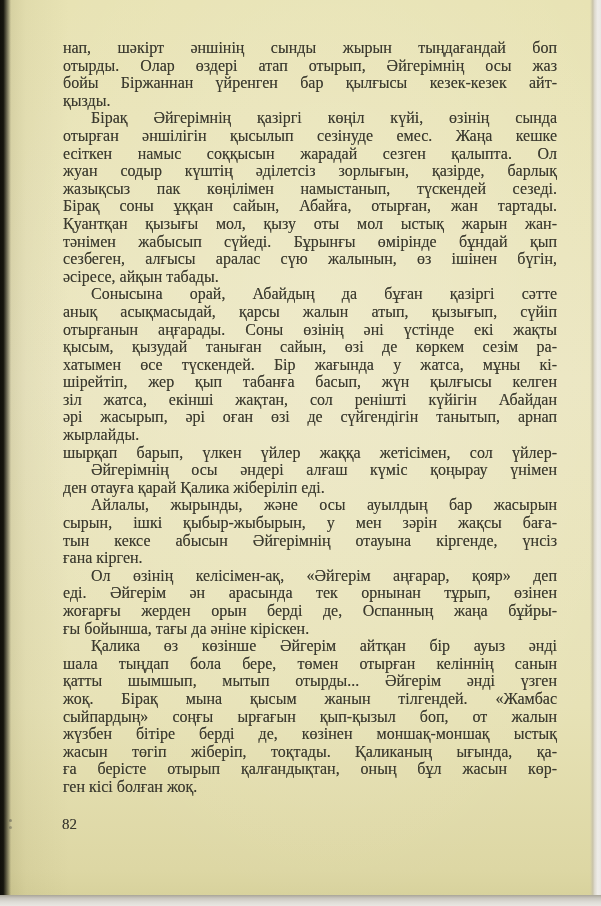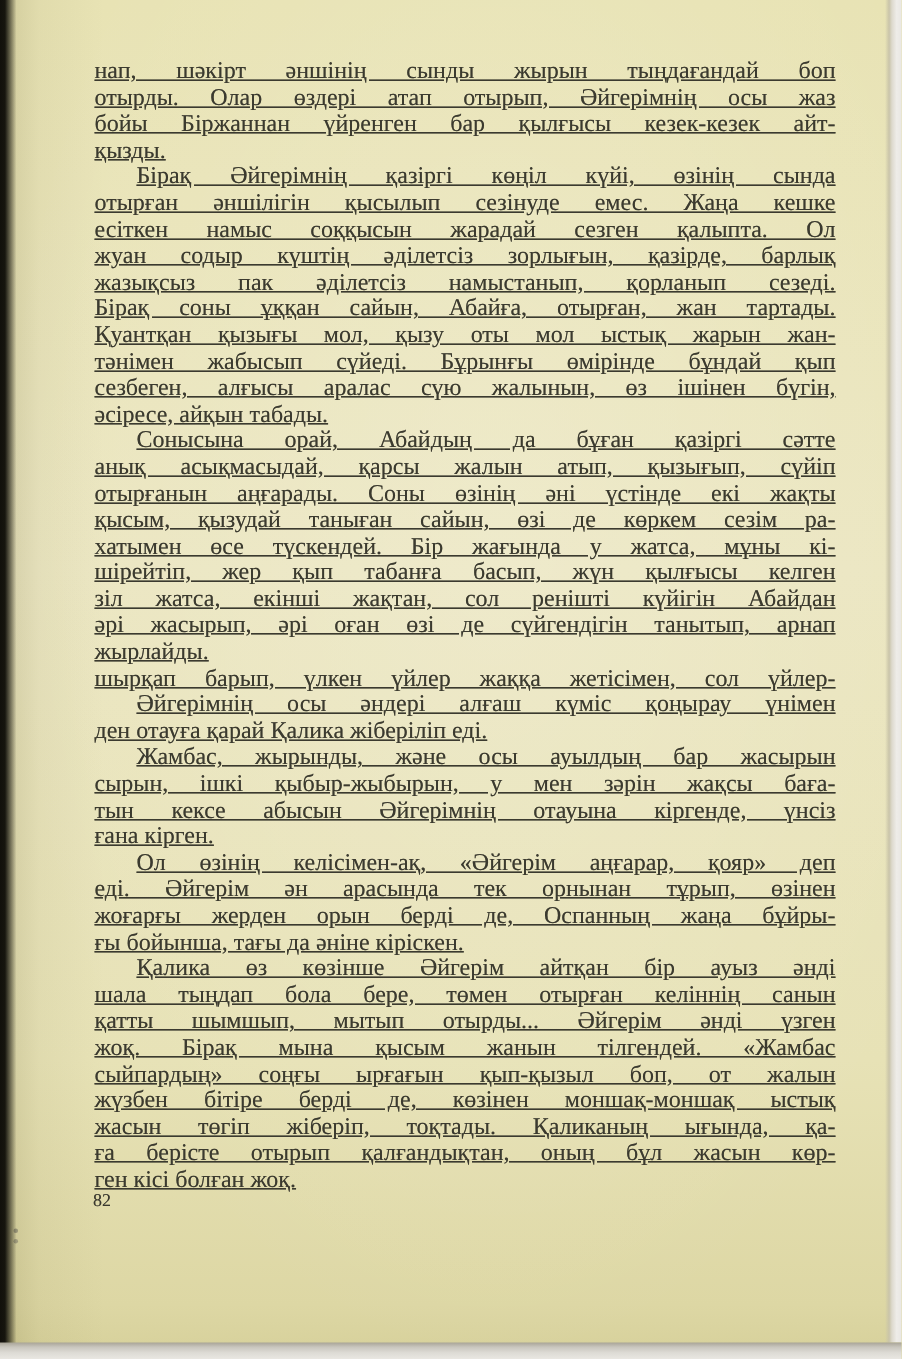--- a/index.html
+++ b/index.html
@@ -27,36 +27,35 @@
   }
   .edge-bottom {
     position: absolute; left: 0; right: 0; bottom: 0; height: 11px;
     background: linear-gradient(180deg, #a8a497 0%, #c9c6be 28%, #dddbd5 62%, #e9e7e2 100%);
   }
   .text-block {
     position: absolute; left: 63px; top: 39px; width: 494px;
     font-size: 16px; line-height: 17.6px;
     color: #3b3a2f;
     text-shadow: 0 0 0.4px rgba(59,58,47,0.55);
-    text-decoration: underline;
   }
   .paragraph { margin: 0; }
   .line {
     text-align: justify;
     text-align-last: justify;
     -moz-text-align-last: justify;
   }
   .line.last {
     text-align-last: left;
     -moz-text-align-last: left;
   }
   .paragraph.indent .line.first { text-indent: 28px; }
   .page-number {
-    position: absolute; left: 62px; top: 793px;
-    font-size: 12px; color: #3a392f;
+    position: absolute; left: 62px; top: 816px;
+    font-size: 15px; color: #3a392f;
     text-shadow: 0 0 0.4px rgba(58,57,47,0.5);
   }
   .scan-artifact {
     position: absolute; left: 9px; top: 819px;
     width: 3px; height: 3px; border-radius: 50%;
     background: rgba(100,98,88,0.55);
     box-shadow: 0 7px 0 rgba(100,98,88,0.45);
   }
 </style>
 </head>
@@ -68,21 +67,21 @@
         <div class="line first">нап, шәкірт әншінің сынды жырын тыңдағандай боп</div>
         <div class="line">отырды. Олар өздері атап отырып, Әйгерімнің осы жаз</div>
         <div class="line">бойы Біржаннан үйренген бар қылғысы кезек-кезек айт-</div>
         <div class="line last">қызды.</div>
       </div>
       <div class="paragraph indent">
         <div class="line first">Бірақ Әйгерімнің қазіргі көңіл күйі, өзінің сында</div>
         <div class="line">отырған әншілігін қысылып сезінуде емес. Жаңа кешке</div>
         <div class="line">есіткен намыс соққысын жарадай сезген қалыпта. Ол</div>
         <div class="line">жуан содыр күштің әділетсіз зорлығын, қазірде, барлық</div>
-        <div class="line">жазықсыз пак әділетсіз намыстанып, қорланып сезеді.</div>
+        <div class="line">жазықсыз пак көңілімен намыстанып, түскендей сезеді.</div>
         <div class="line">Бірақ соны ұққан сайын, Абайға, отырған, жан тартады.</div>
         <div class="line">Қуантқан қызығы мол, қызу оты мол ыстық жарын жан-</div>
         <div class="line">тәнімен жабысып сүйеді. Бұрынғы өмірінде бұндай қып</div>
         <div class="line">сезбеген, алғысы аралас сүю жалынын, өз ішінен бүгін,</div>
         <div class="line last">әсіресе, айқын табады.</div>
       </div>
       <div class="paragraph indent">
         <div class="line first">Сонысына орай, Абайдың да бұған қазіргі сәтте</div>
         <div class="line">анық асықмасыдай, қарсы жалын атып, қызығып, сүйіп</div>
         <div class="line">отырғанын аңғарады. Соны өзінің әні үстінде екі жақты</div>
@@ -92,21 +91,21 @@
         <div class="line">зіл жатса, екінші жақтан, сол ренішті күйігін Абайдан</div>
         <div class="line">әрі жасырып, әрі оған өзі де сүйгендігін танытып, арнап</div>
         <div class="line last">жырлайды.</div>
       </div>
       <div class="paragraph indent">
         <div class="line">шырқап барып, үлкен үйлер жаққа жетісімен, сол үйлер-</div>
         <div class="line first">Әйгерімнің осы әндері алғаш күміс қоңырау үнімен</div>
         <div class="line last">ден отауға қарай Қалика жіберіліп еді.</div>
       </div>
       <div class="paragraph indent">
-        <div class="line first">Жамбас, жырынды, және осы ауылдың бар жасырын</div>
+        <div class="line first">Айлалы, жырынды, және осы ауылдың бар жасырын</div>
         <div class="line">сырын, ішкі қыбыр-жыбырын, у мен зәрін жақсы баға-</div>
         <div class="line">тын кексе абысын Әйгерімнің отауына кіргенде, үнсіз</div>
         <div class="line last">ғана кірген.</div>
       </div>
       <div class="paragraph indent">
         <div class="line first">Ол өзінің келісімен-ақ, «Әйгерім аңғарар, қояр» деп</div>
         <div class="line">еді. Әйгерім ән арасында тек орнынан тұрып, өзінен</div>
         <div class="line">жоғарғы жерден орын берді де, Оспанның жаңа бұйры-</div>
         <div class="line last">ғы бойынша, тағы да әніне кіріскен.</div>
       </div>

